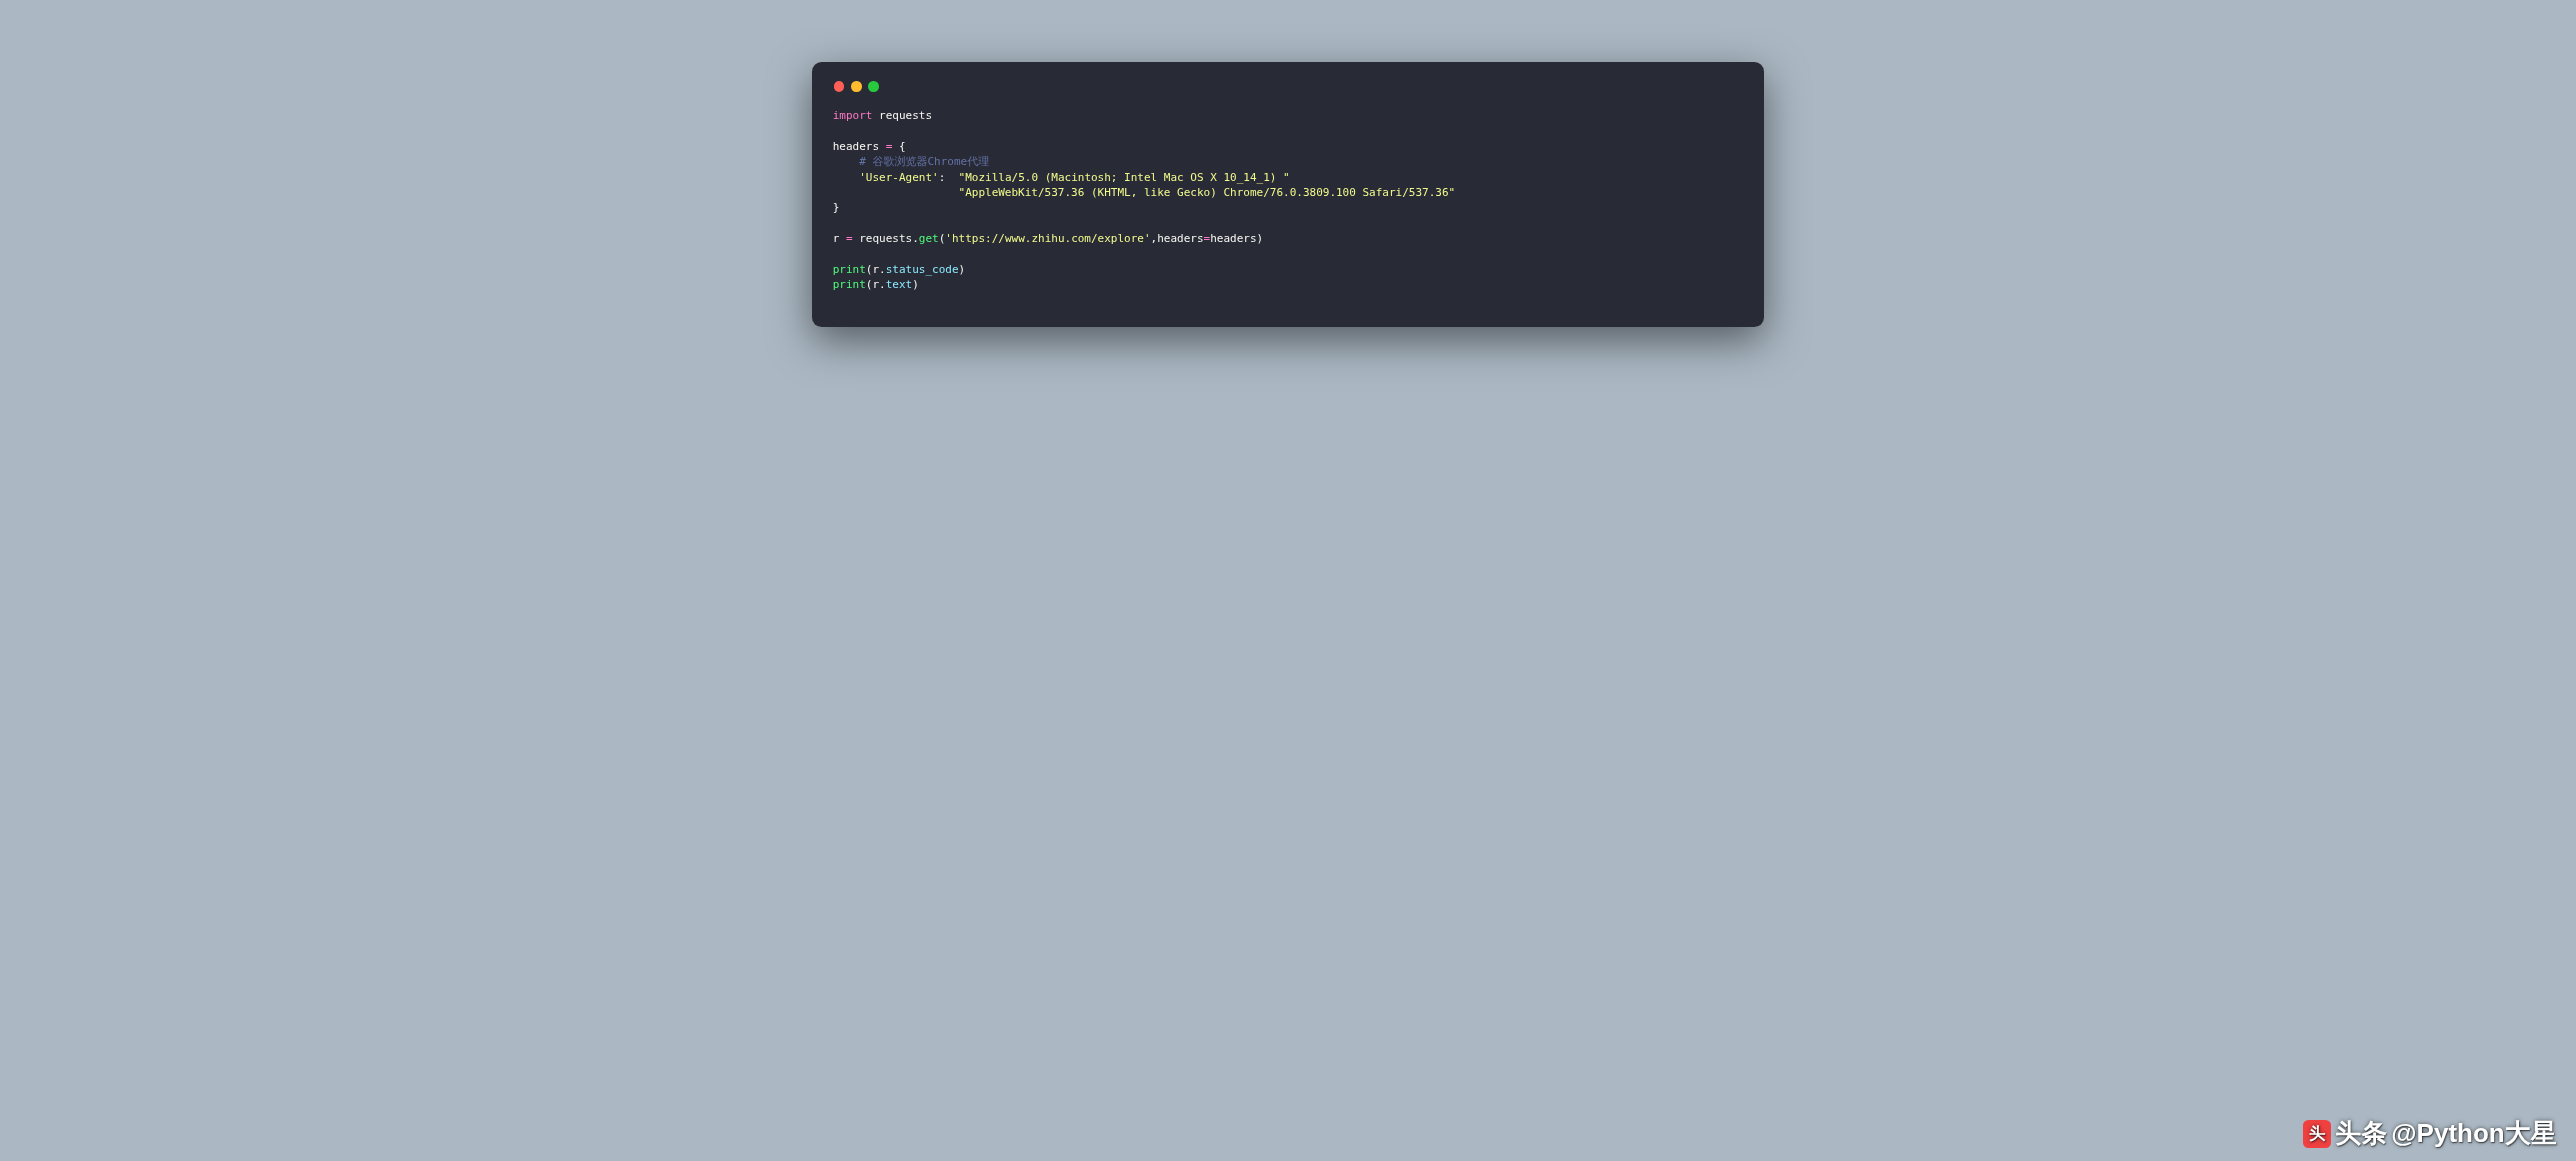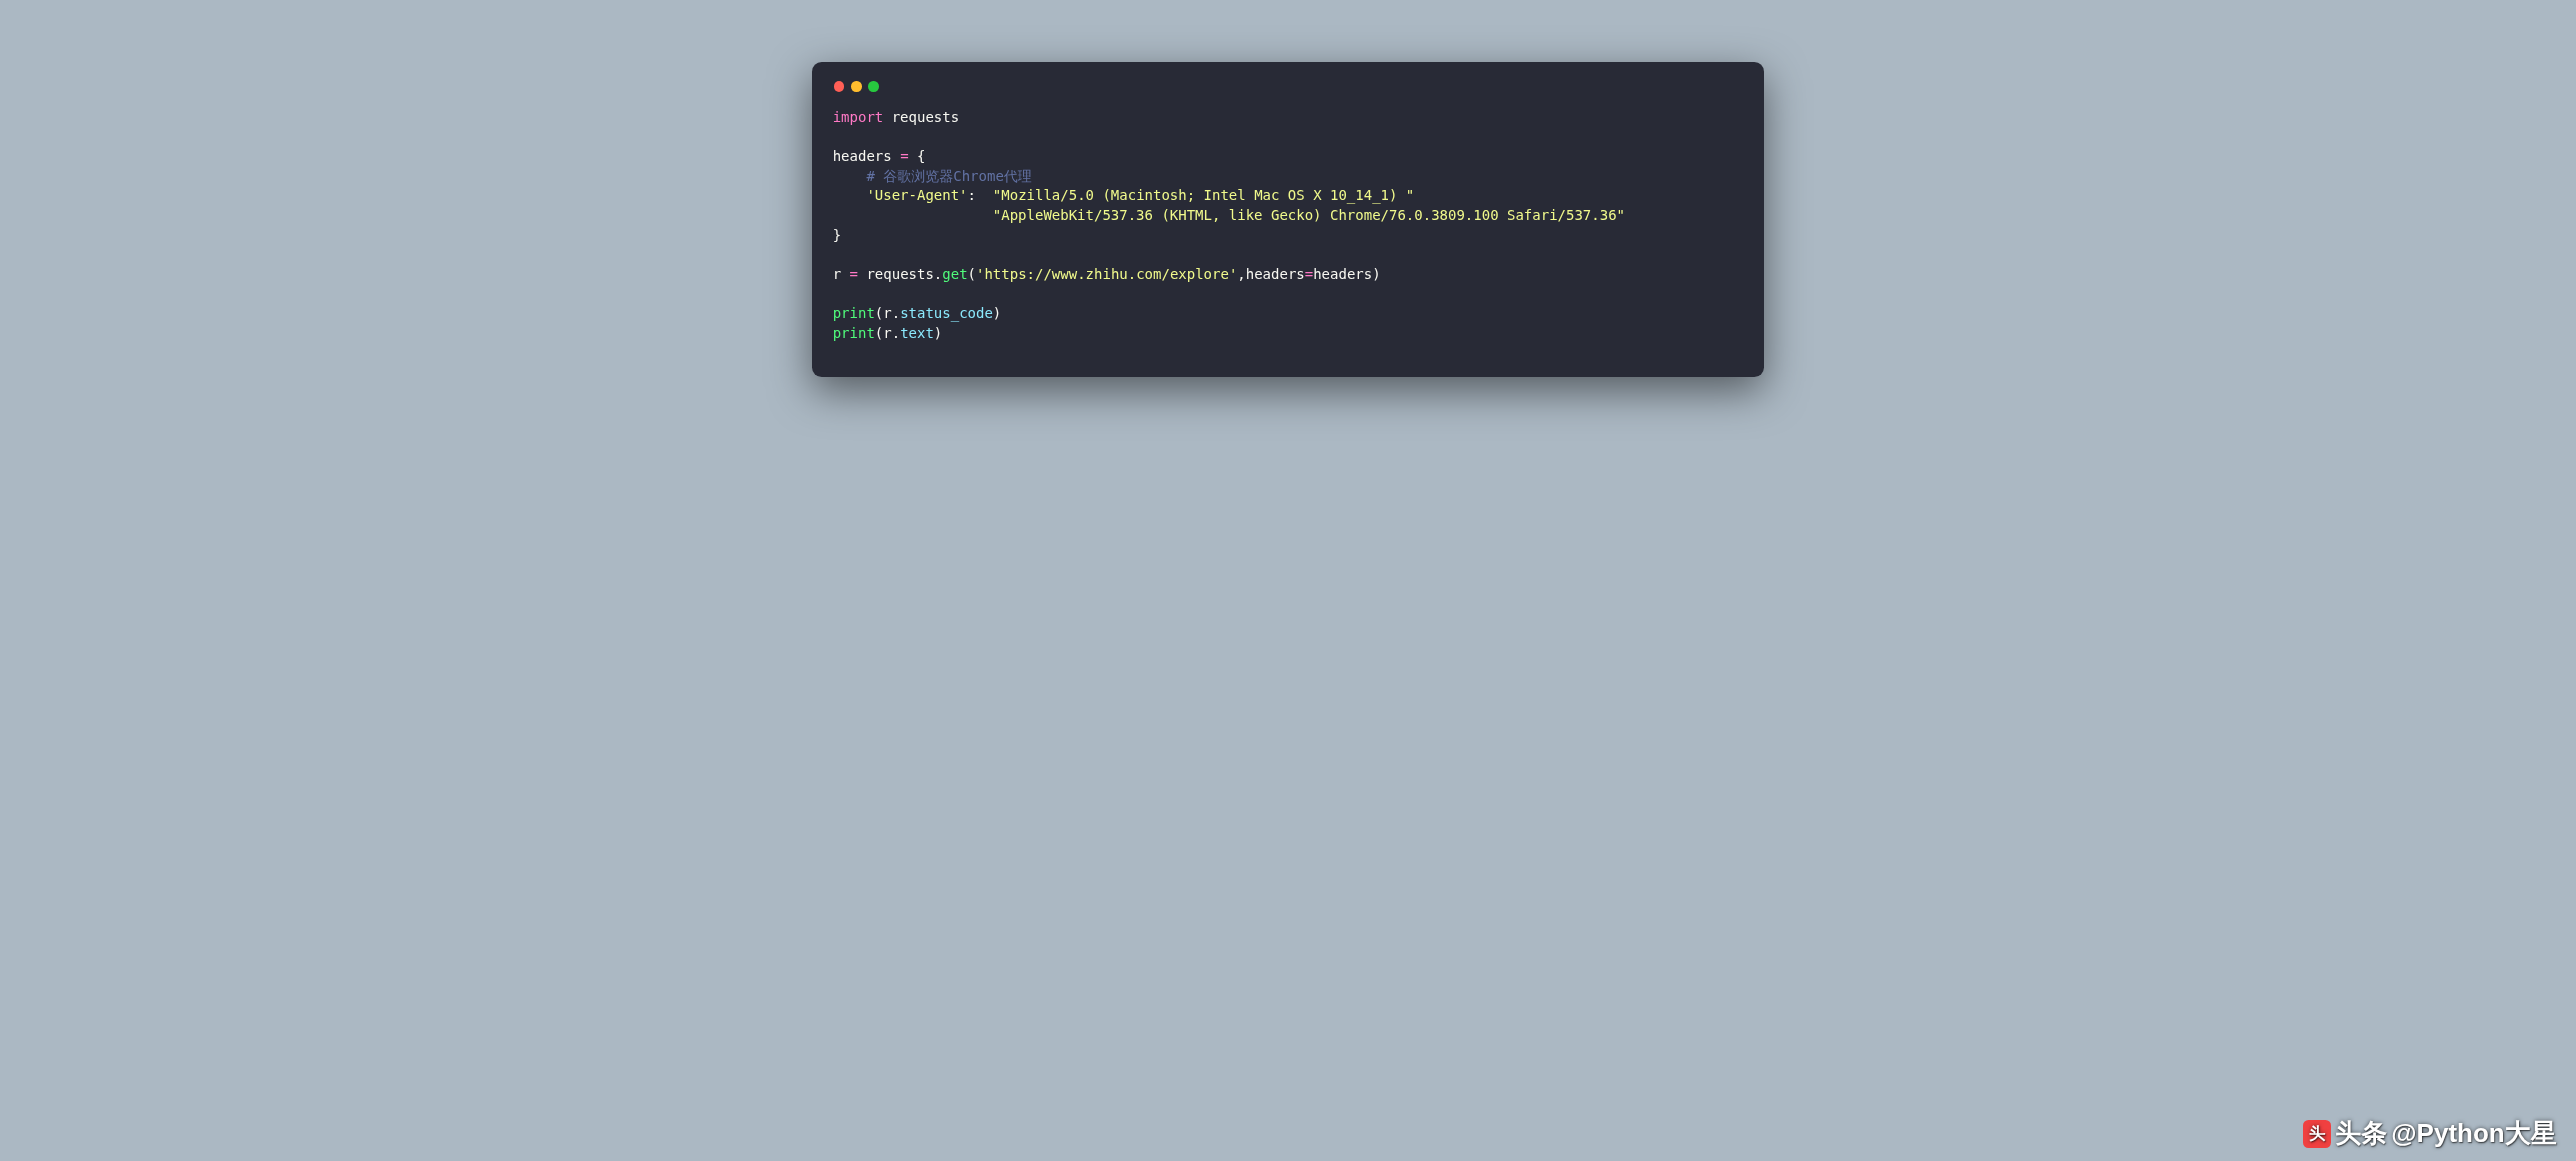--- a/index.html
+++ b/index.html
@@ -26,21 +26,21 @@
     display: flex;
     gap: 6.9px;
     padding: 2.8px 0 16.5px 1.4px;
   }
   .dot { width: 10.3px; height: 10.3px; border-radius: 50%; }
   .dot.red    { background: #ff5f56; }
   .dot.yellow { background: #ffbd2e; }
   .dot.green  { background: #27c93f; }
   pre.code {
     color: #f8f8f2;
-    font-size: 14px;
+    font-size: 11px;
     line-height: 1.4;
     white-space: pre;
     font-family: inherit;
   }
   .kw  { color: #ff79c6; }
   .fn  { color: #50fa7b; }
   .str { color: #f1fa8c; }
   .punc{ color: #f8f8f2; }
   .cmt { color: #6272a4; }
   .attr{ color: #8be9fd; }

